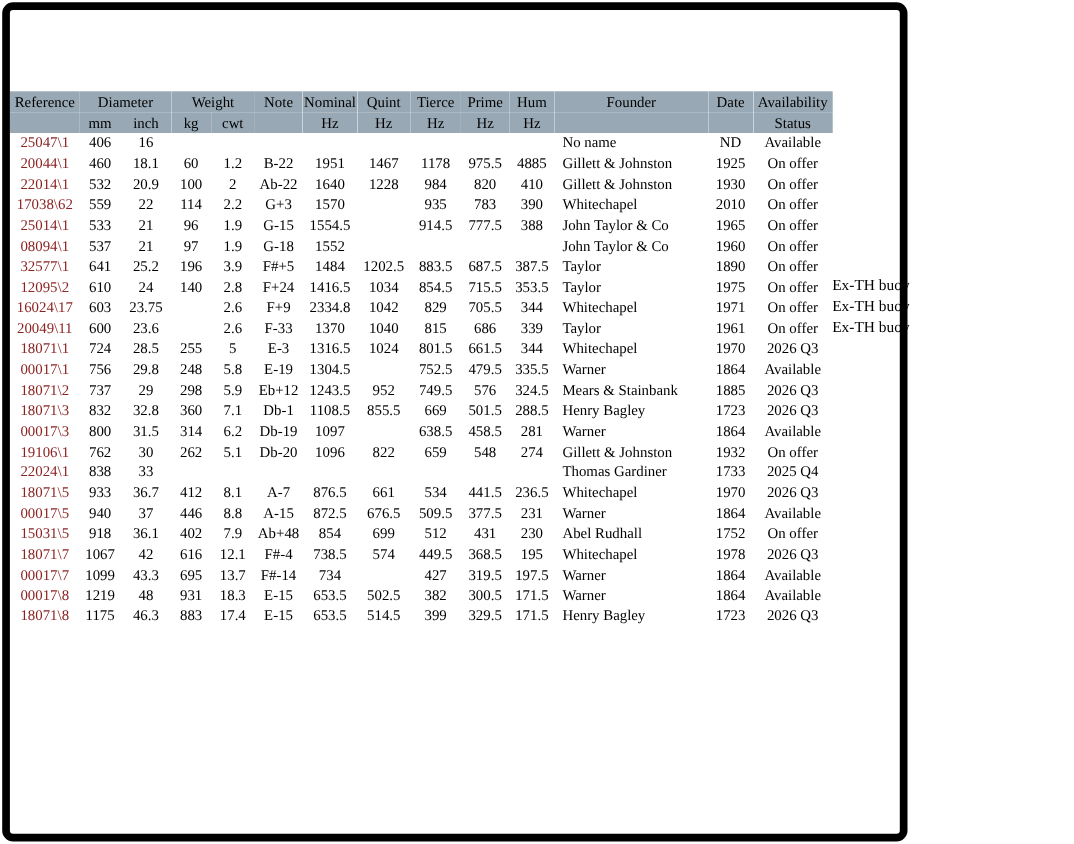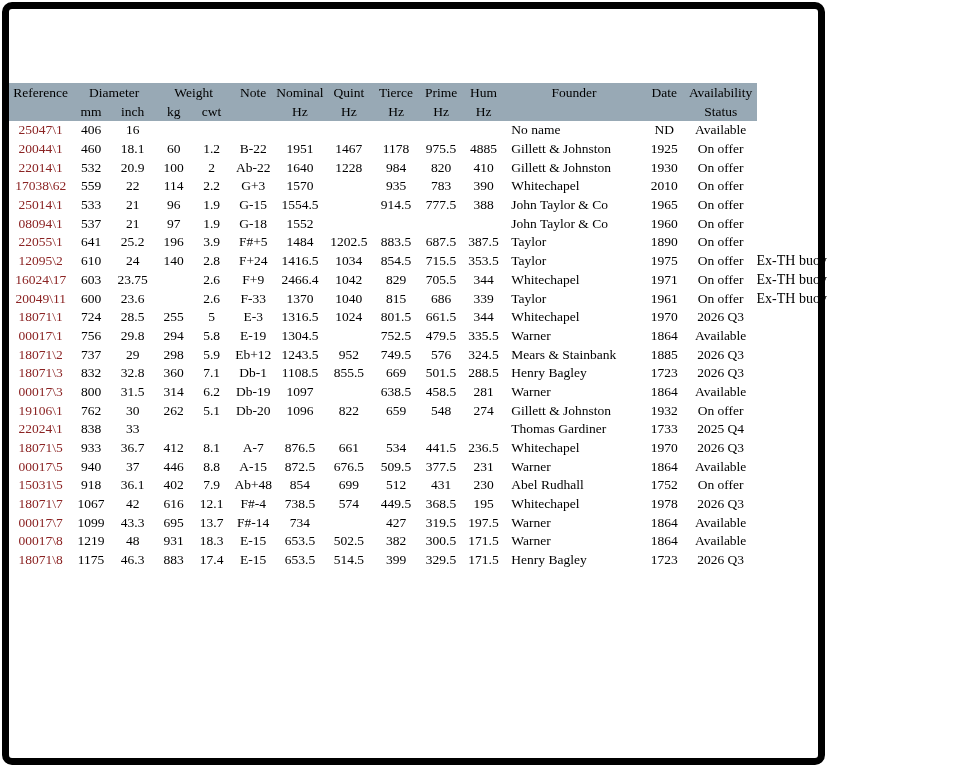--- a/index.html
+++ b/index.html
@@ -200,21 +200,21 @@
           <td class="col-quint"></td>
           <td class="col-tierce"></td>
           <td class="col-prime"></td>
           <td class="col-hum"></td>
           <td class="col-founder">John Taylor &amp; Co</td>
           <td class="col-date">1960</td>
           <td class="col-availability">On offer</td>
           <td class="col-remark"></td>
         </tr>
         <tr>
-          <td class="col-reference">22055\1</td>
+          <td class="col-reference">32577\1</td>
           <td class="col-mm">641</td>
           <td class="col-inch">25.2</td>
           <td class="col-kg">196</td>
           <td class="col-cwt">3.9</td>
           <td class="col-note">F#+5</td>
           <td class="col-nominal">1484</td>
           <td class="col-quint">1202.5</td>
           <td class="col-tierce">883.5</td>
           <td class="col-prime">687.5</td>
           <td class="col-hum">387.5</td>
@@ -240,21 +240,21 @@
           <td class="col-availability">On offer</td>
           <td class="col-remark">Ex-TH buoy</td>
         </tr>
         <tr>
           <td class="col-reference">16024\17</td>
           <td class="col-mm">603</td>
           <td class="col-inch">23.75</td>
           <td class="col-kg"></td>
           <td class="col-cwt">2.6</td>
           <td class="col-note">F+9</td>
-          <td class="col-nominal">2466.4</td>
+          <td class="col-nominal">2334.8</td>
           <td class="col-quint">1042</td>
           <td class="col-tierce">829</td>
           <td class="col-prime">705.5</td>
           <td class="col-hum">344</td>
           <td class="col-founder">Whitechapel</td>
           <td class="col-date">1971</td>
           <td class="col-availability">On offer</td>
           <td class="col-remark">Ex-TH buoy</td>
         </tr>
         <tr>
@@ -288,21 +288,21 @@
           <td class="col-hum">344</td>
           <td class="col-founder">Whitechapel</td>
           <td class="col-date">1970</td>
           <td class="col-availability">2026 Q3</td>
           <td class="col-remark"></td>
         </tr>
         <tr>
           <td class="col-reference">00017\1</td>
           <td class="col-mm">756</td>
           <td class="col-inch">29.8</td>
-          <td class="col-kg">294</td>
+          <td class="col-kg">248</td>
           <td class="col-cwt">5.8</td>
           <td class="col-note">E-19</td>
           <td class="col-nominal">1304.5</td>
           <td class="col-quint"></td>
           <td class="col-tierce">752.5</td>
           <td class="col-prime">479.5</td>
           <td class="col-hum">335.5</td>
           <td class="col-founder">Warner</td>
           <td class="col-date">1864</td>
           <td class="col-availability">Available</td>

